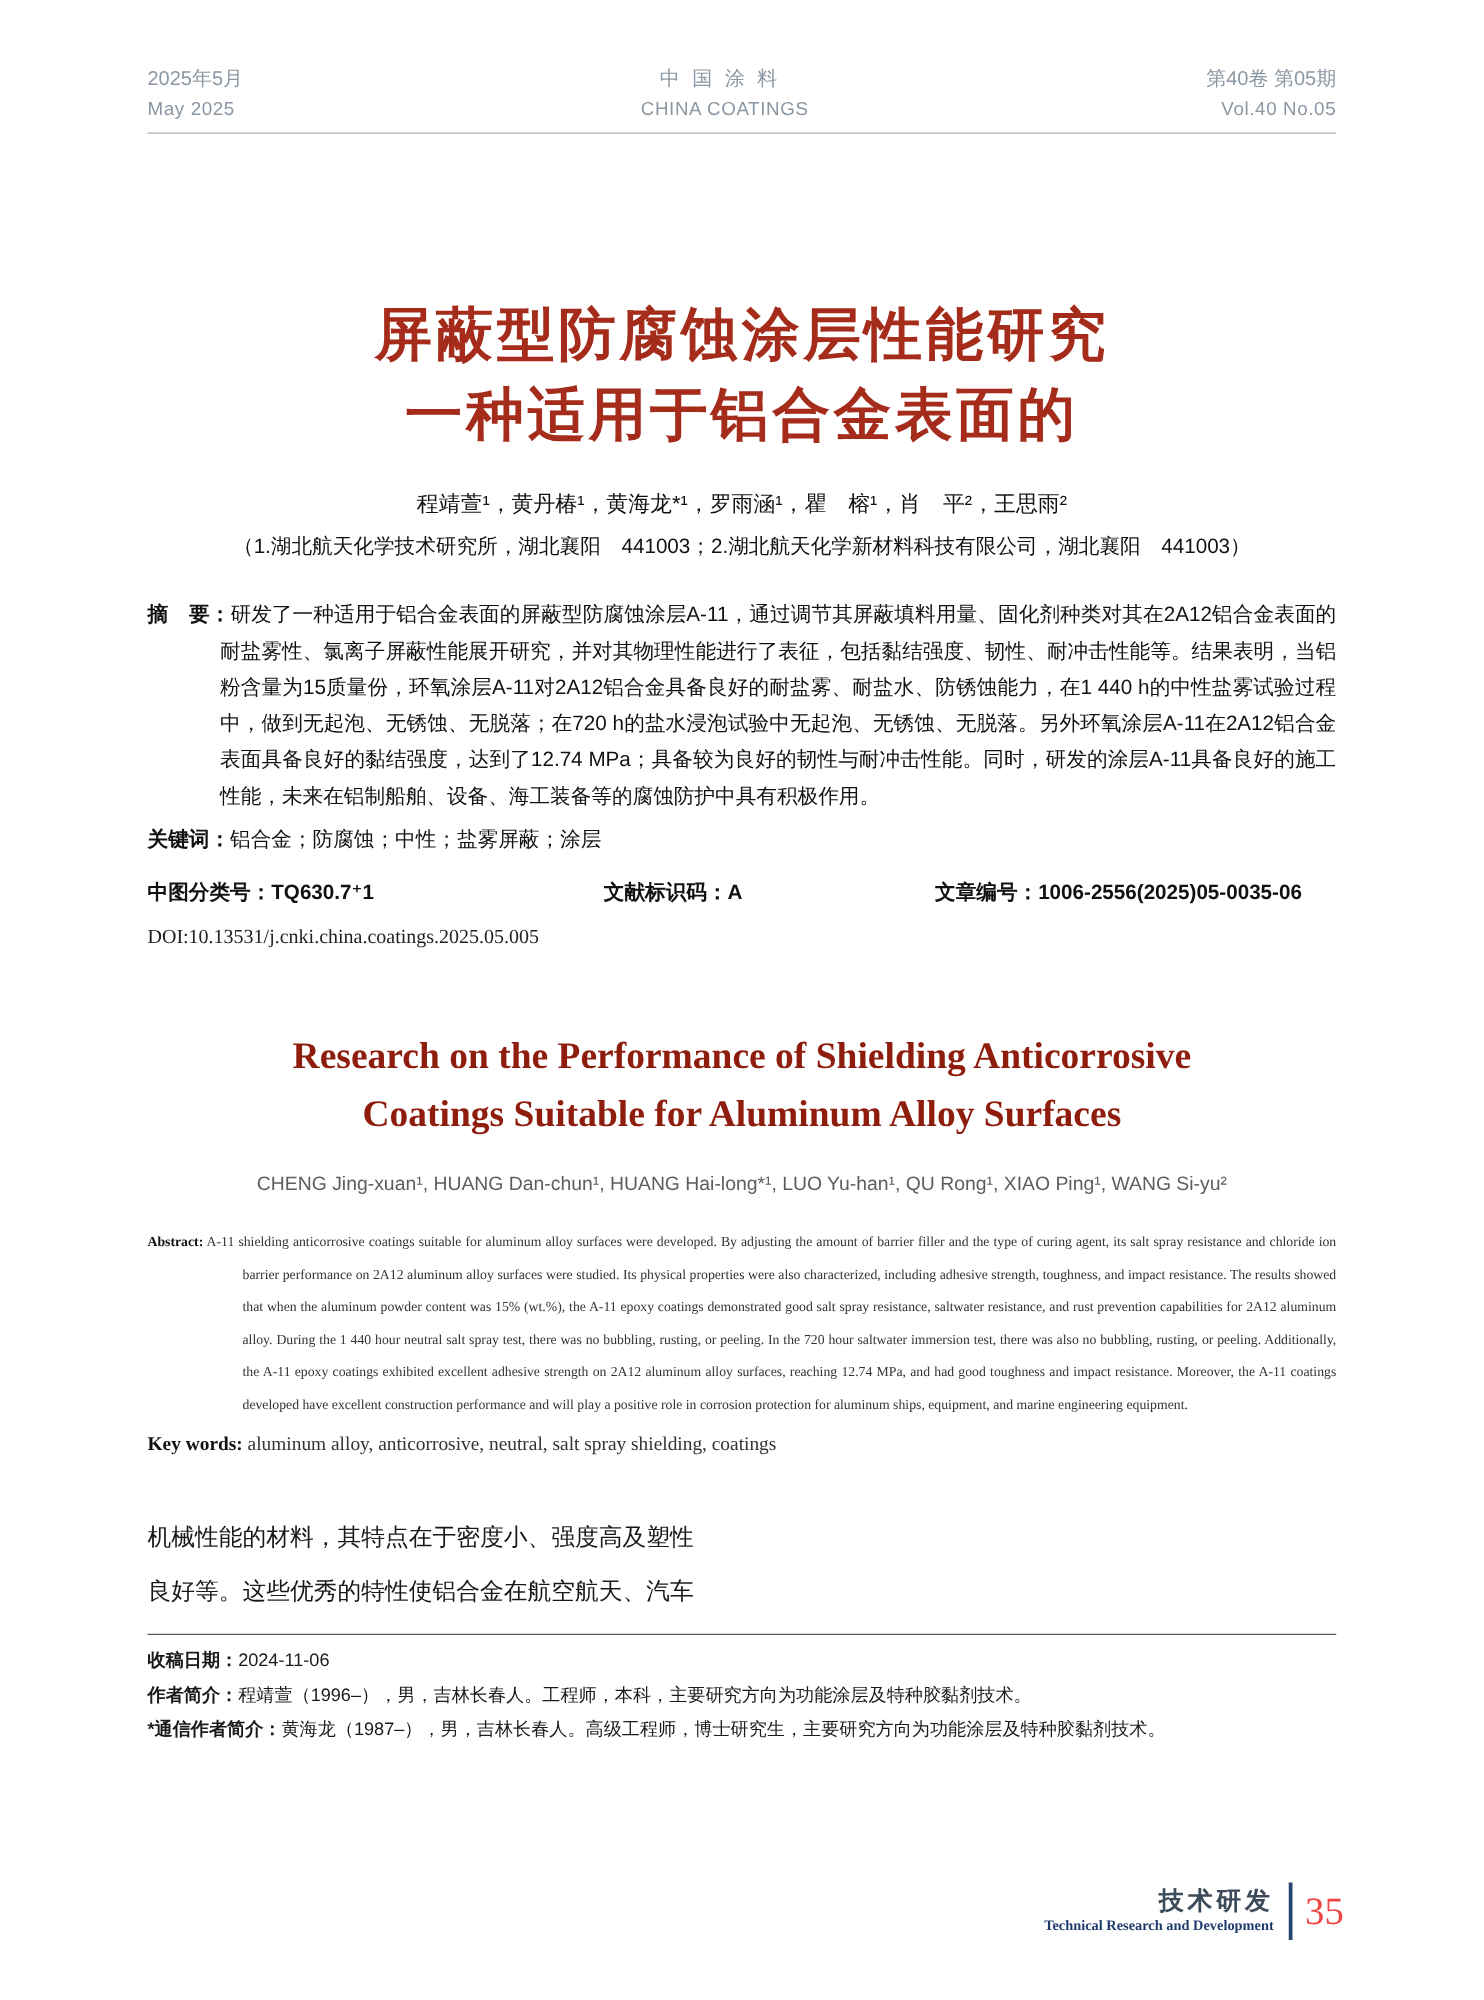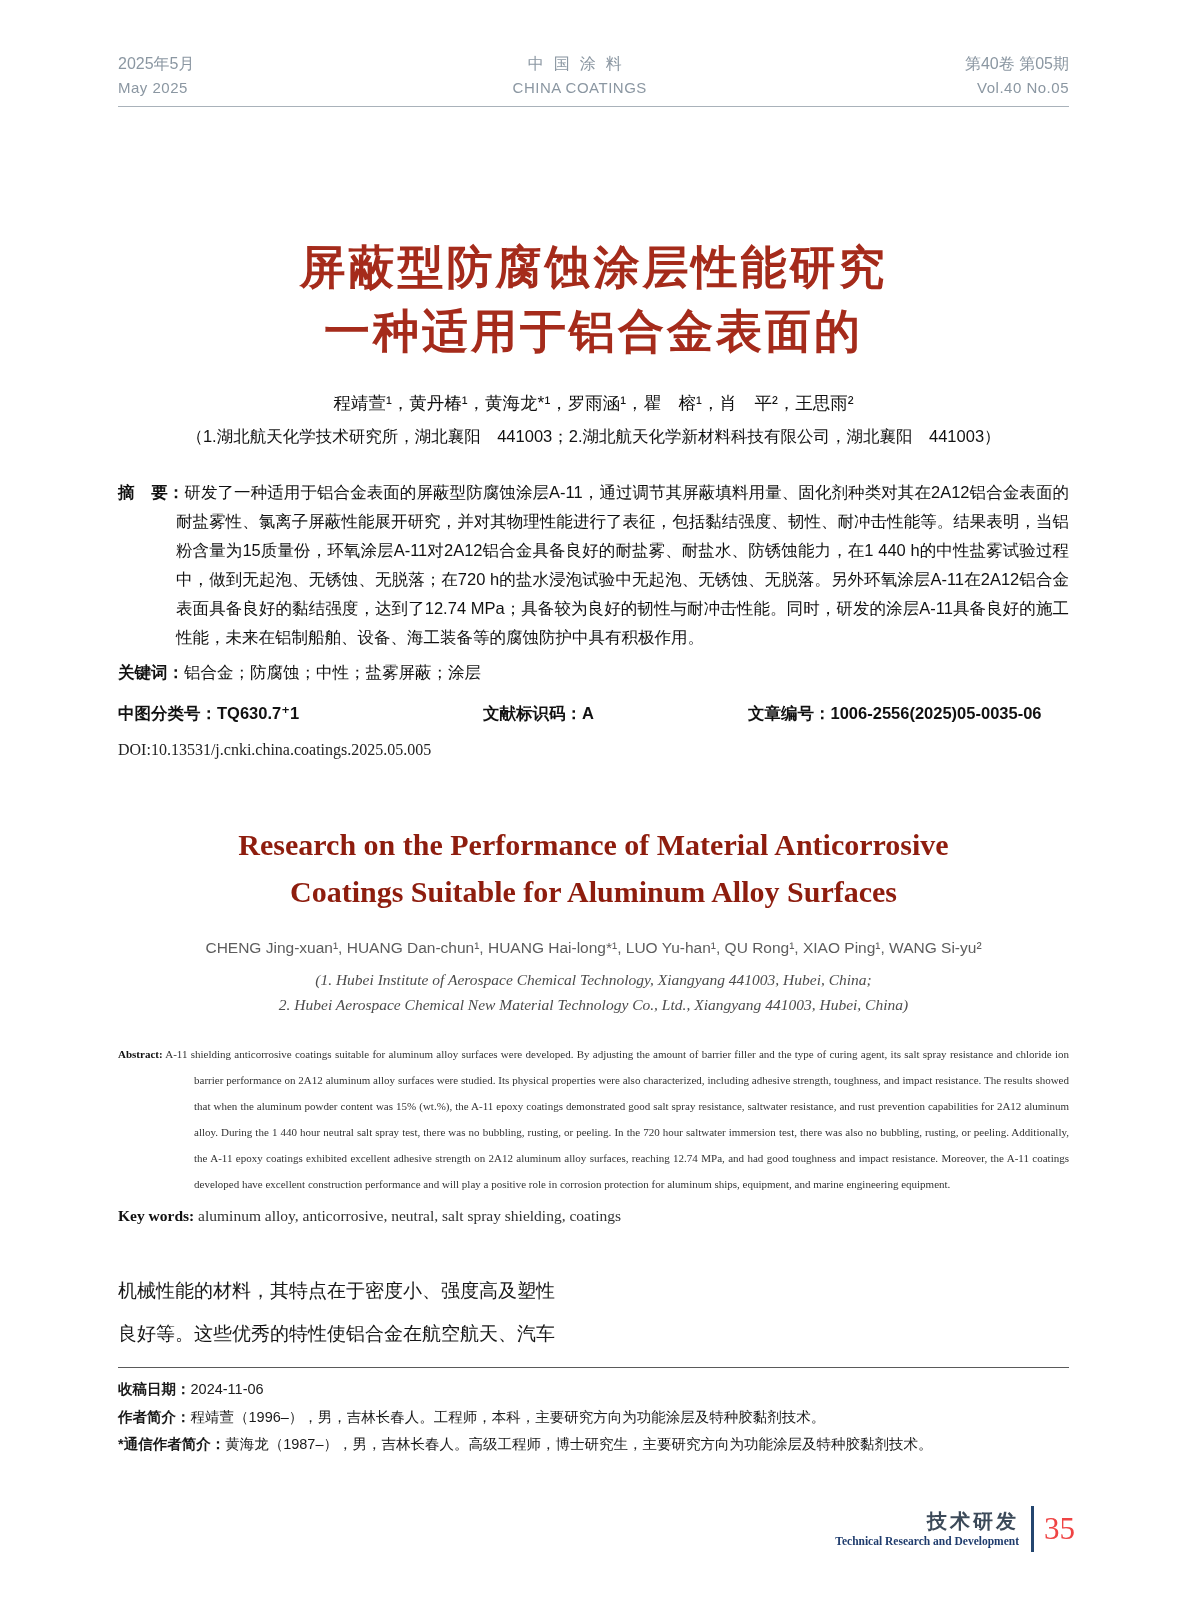--- a/index.html
+++ b/index.html
@@ -178,29 +178,25 @@
 
     <div class="meta-row">
       <span class="meta-item first"><b>中图分类号：</b><span>TQ630.7⁺1</span></span>
       <span class="meta-item second"><b>文献标识码：</b><span>A</span></span>
       <span class="meta-item third"><b>文章编号：</b><span>1006-2556(2025)05-0035-06</span></span>
     </div>
 
     <div class="doi">DOI:10.13531/j.cnki.china.coatings.2025.05.005</div>
 
     <h2 class="title-en">
-      <span class="line">Research on the Performance of Material Anticorrosive</span>
+      <span class="line">Research on the Performance of Shielding Anticorrosive</span>
       <span class="line">Coatings Suitable for Aluminum Alloy Surfaces</span>
     </h2>
 
     <div class="authors-en">CHENG Jing-xuan¹, HUANG Dan-chun¹, HUANG Hai-long*¹, LUO Yu-han¹, QU Rong¹, XIAO Ping¹, WANG Si-yu²</div>
-    <div class="affil-en">
-      <div>(1. Hubei Institute of Aerospace Chemical Technology, Xiangyang 441003, Hubei, China;</div>
-      <div>2. Hubei Aerospace Chemical New Material Technology Co., Ltd., Xiangyang 441003, Hubei, China)</div>
-    </div>
 
     <p class="abstract-en"><b class="lbl">Abstract:</b><span> A-11 shielding anticorrosive coatings suitable for aluminum alloy surfaces were developed. By adjusting the amount of barrier filler and the type of curing agent, its salt spray resistance and chloride ion barrier performance on 2A12 aluminum alloy surfaces were studied. Its physical properties were also characterized, including adhesive strength, toughness, and impact resistance. The results showed that when the aluminum powder content was 15% (wt.%), the A-11 epoxy coatings demonstrated good salt spray resistance, saltwater resistance, and rust prevention capabilities for 2A12 aluminum alloy. During the 1 440 hour neutral salt spray test, there was no bubbling, rusting, or peeling. In the 720 hour saltwater immersion test, there was also no bubbling, rusting, or peeling. Additionally, the A-11 epoxy coatings exhibited excellent adhesive strength on 2A12 aluminum alloy surfaces, reaching 12.74 MPa, and had good toughness and impact resistance. Moreover, the A-11 coatings developed have excellent construction performance and will play a positive role in corrosion protection for aluminum ships, equipment, and marine engineering equipment.</span></p>
 
     <p class="keywords-en"><b>Key words:</b><span> aluminum alloy, anticorrosive, neutral, salt spray shielding, coatings</span></p>
 
     <div class="columns">
       <div class="col right">
         <p>机械性能的材料，其特点在于密度小、强度高及塑性</p>
         <p>良好等。这些优秀的特性使铝合金在航空航天、汽车</p>
       </div>

